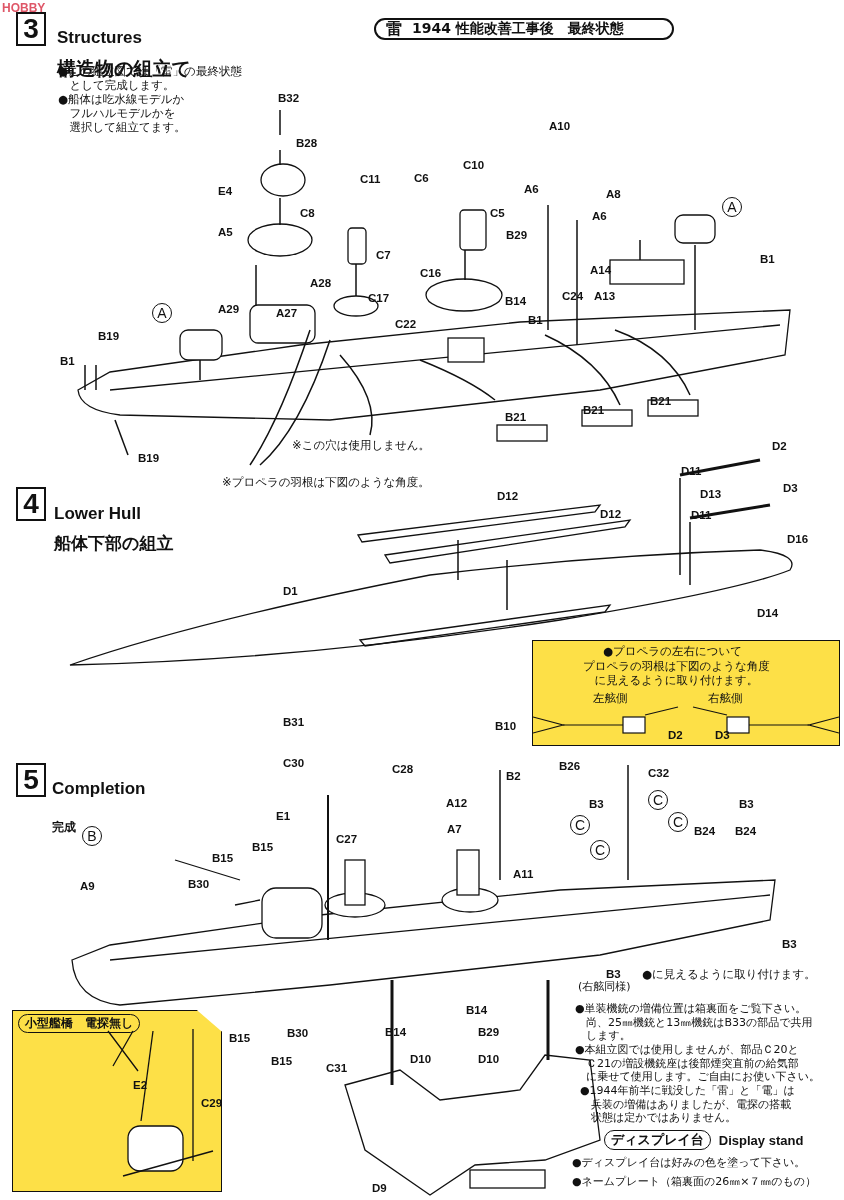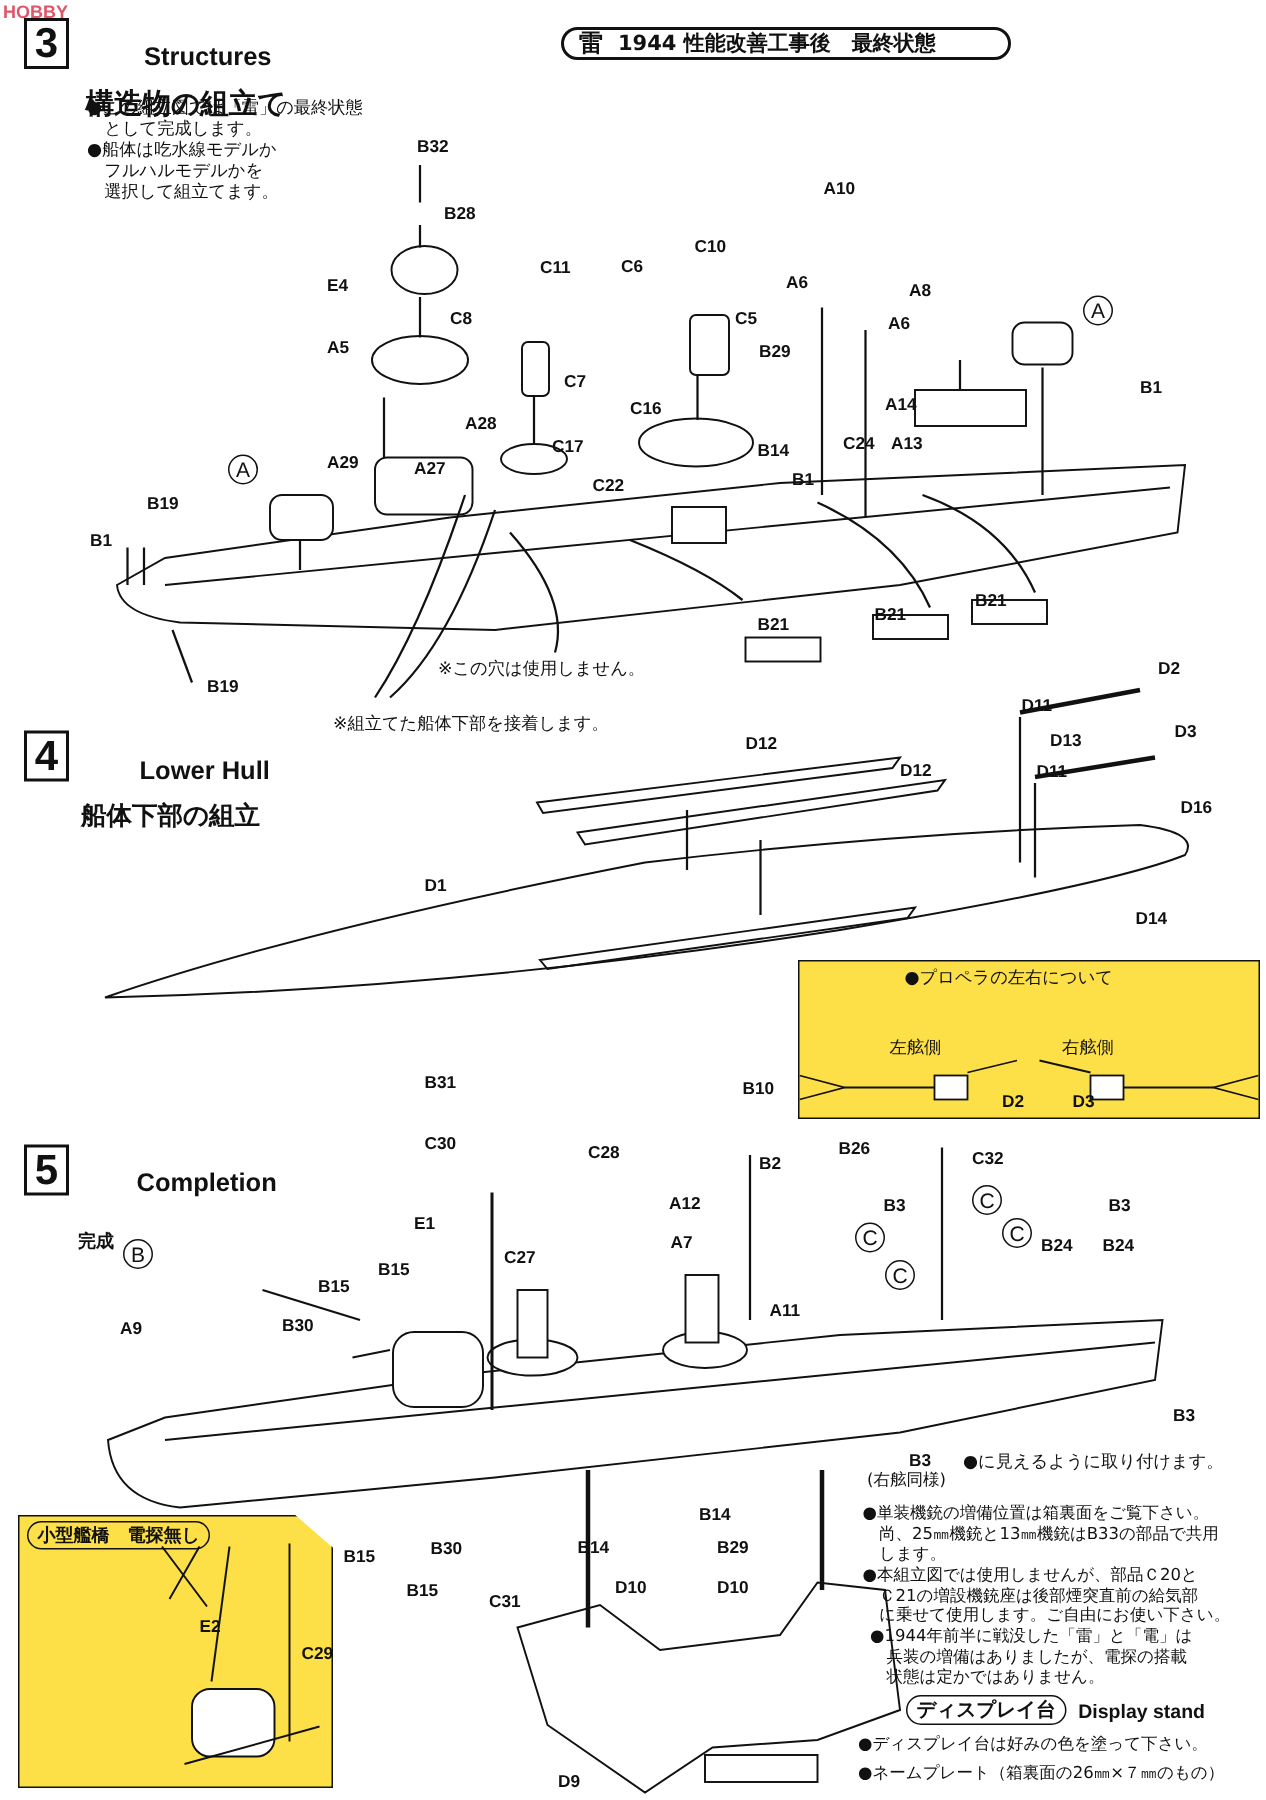--- a/index.html
+++ b/index.html
@@ -3,21 +3,21 @@
 <meta charset="utf-8">
 <style>
   html, body { margin:0; padding:0; background:#ffffff; }
   body { width:844px; height:1200px; position:relative; overflow:hidden;
          font-family:"DejaVu Sans", "Liberation Sans", sans-serif; color:#111; }
   .abs { position:absolute; }
   .stepbox { position:absolute; border:2px solid #111; width:26px; height:30px;
              font:bold 28px "Liberation Sans", sans-serif; display:flex; align-items:center;
              justify-content:center; line-height:1; background:#fff; }
   .step-ja { position:absolute; font:bold 19px "DejaVu Sans", sans-serif; white-space:nowrap;margin-top:48px; }
-  .step-en { position:absolute; font:bold 17px "Liberation Sans", sans-serif; white-space:nowrap;margin-left:39px; }
+  .step-en { position:absolute; font:bold 17px "Liberation Sans", sans-serif; white-space:nowrap; }
   .note { position:absolute; font-size:11.5px; line-height:14px; white-space:pre; }
   .part { position:absolute; font:bold 11.5px "Liberation Sans", sans-serif; white-space:nowrap; }
   .circ { position:absolute; width:18px; height:18px; border:1.5px solid #111; border-radius:50%;
           font:14px "Liberation Sans", sans-serif; display:flex; align-items:center; justify-content:center; }
   .watermark { position:absolute; left:2px; top:1px; color:#d9394d; font:bold 12px "Liberation Sans", sans-serif; opacity:.85; }
   .title-pill { position:absolute; left:374px; top:18px; width:300px; height:22px; border:2px solid #111;
                 border-radius:12px; font:bold 14px "DejaVu Sans", sans-serif; display:flex; align-items:center;
                 gap:10px; padding-left:10px; box-sizing:border-box; }
   .boxed { position:absolute; border:1.5px solid #111; background:#fde047; }
   svg.draw { position:absolute; left:0; top:0; }
@@ -35,21 +35,21 @@
 
 <div class="stepbox" style="left:16px;top:12px">3</div>
 <div class="step-ja" style="left:57px;top:8px">構造物の組立て</div>
 <div class="step-en" style="left:57px;top:28px">Structures</div>
 <div class="note" style="left:58px;top:64px">●この組立図では「雷」の最終状態
 　として完成します。</div>
 <div class="note" style="left:58px;top:92px">●船体は吃水線モデルか
 　フルハルモデルかを
 　選択して組立てます。</div>
 <div class="note" style="left:292px;top:438px">※この穴は使用しません。</div>
-<div class="note" style="left:222px;top:475px">※組立てた船体下部を接着します。</div>
+<div class="note" style="left:222px;top:475px">※プロペラの羽根は下図のような角度。</div>
 
 <svg class="draw" width="844" height="1200">
   <g fill="none" stroke="#111" stroke-width="1.3">
 
     <path d="M78 390 L110 372 L300 345 L520 322 L790 310 L785 355 L600 390 L330 420 L120 415 Q80 410 78 390 Z" fill="#fff"></path>
     <line x1="110" y1="390" x2="780" y2="325"></line>
 
     <rect x="180" y="330" width="42" height="30" rx="8" fill="#fff"></rect>
     <rect x="675" y="215" width="40" height="28" rx="8" fill="#fff"></rect>
 
@@ -166,20 +166,22 @@
 <div class="part" style="left:681px;top:465px">D11</div>
 <div class="part" style="left:691px;top:509px">D11</div>
 <div class="part" style="left:700px;top:488px">D13</div>
 <div class="part" style="left:772px;top:440px">D2</div>
 <div class="part" style="left:783px;top:482px">D3</div>
 <div class="part" style="left:787px;top:533px">D16</div>
 <div class="part" style="left:757px;top:607px">D14</div>
 
 <div class="boxed" style="left:532px;top:640px;width:306px;height:104px">
   <div class="note" style="left:70px;top:3px">●プロペラの左右について</div>
+  <div class="note" style="left:50px;top:18px;text-align:center">プロペラの羽根は下図のような角度
+に見えるように取り付けます。</div>
   <div class="note" style="left:60px;top:50px">左舷側</div>
   <div class="note" style="left:175px;top:50px">右舷側</div>
   <svg width="306" height="40" style="position:absolute;left:0;top:64px">
     <g fill="none" stroke="#111" stroke-width="1.2">
       <path d="M0 12 L30 20 L0 28"></path>
         <line x1="30" y1="20" x2="90" y2="20"></line>
         <rect x="90" y="12" width="22" height="16" fill="#fff"></rect>
       <path d="M306 12 L276 20 L306 28"></path>
         <line x1="276" y1="20" x2="216" y2="20"></line>
         <rect x="194" y="12" width="22" height="16" fill="#fff"></rect>

